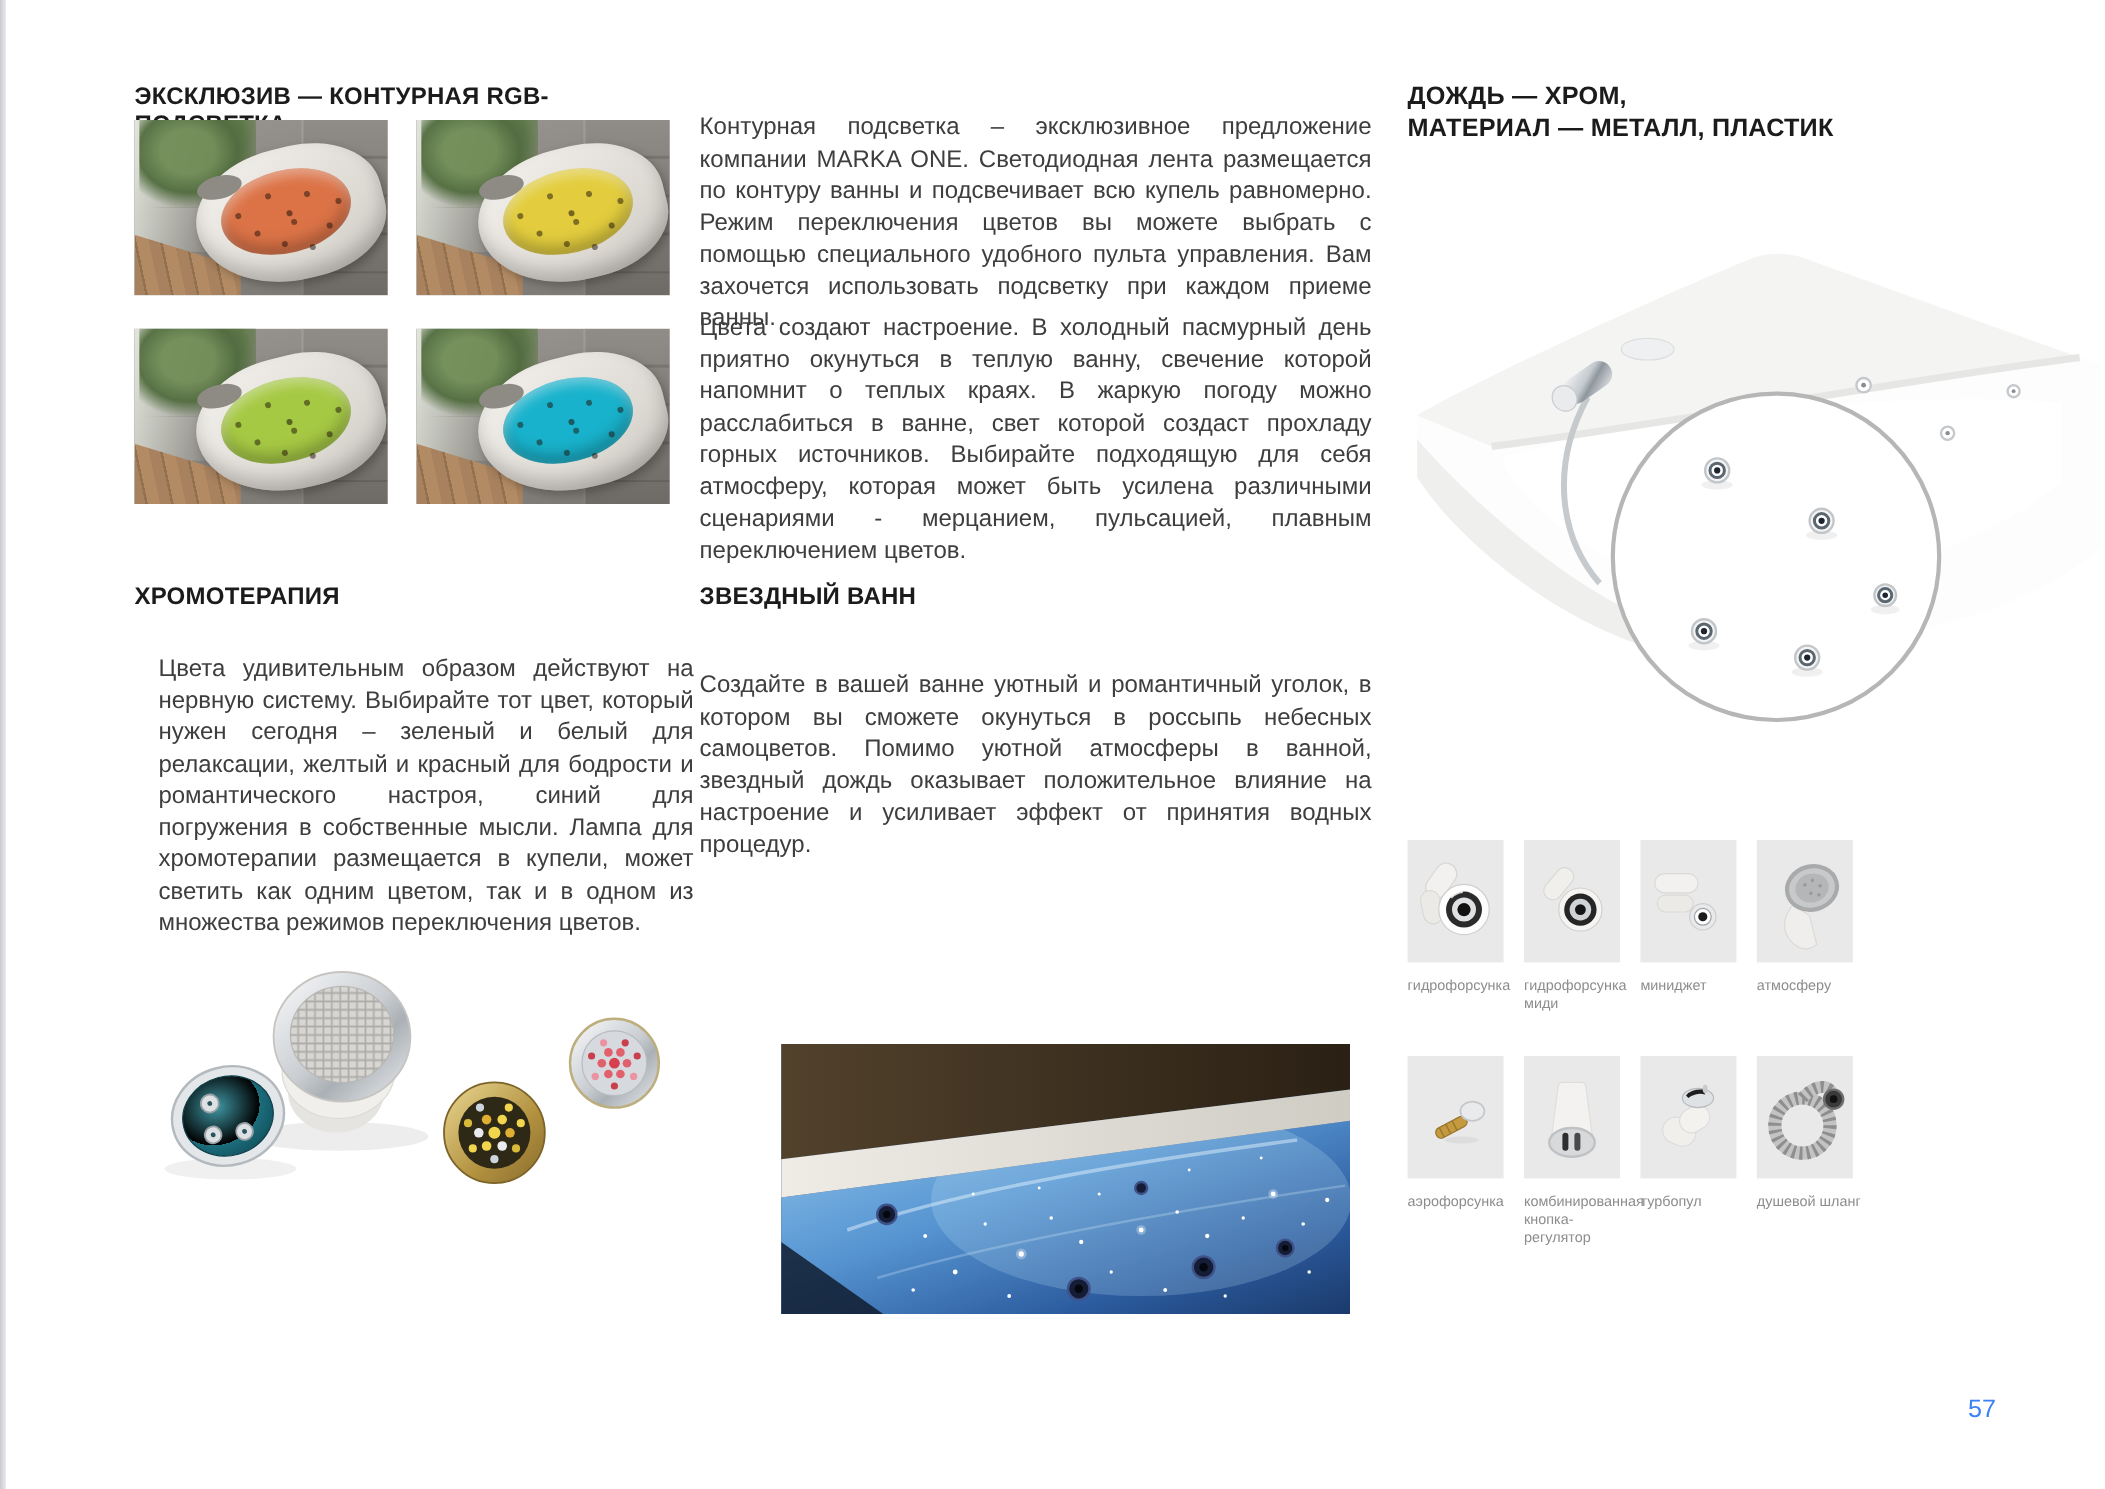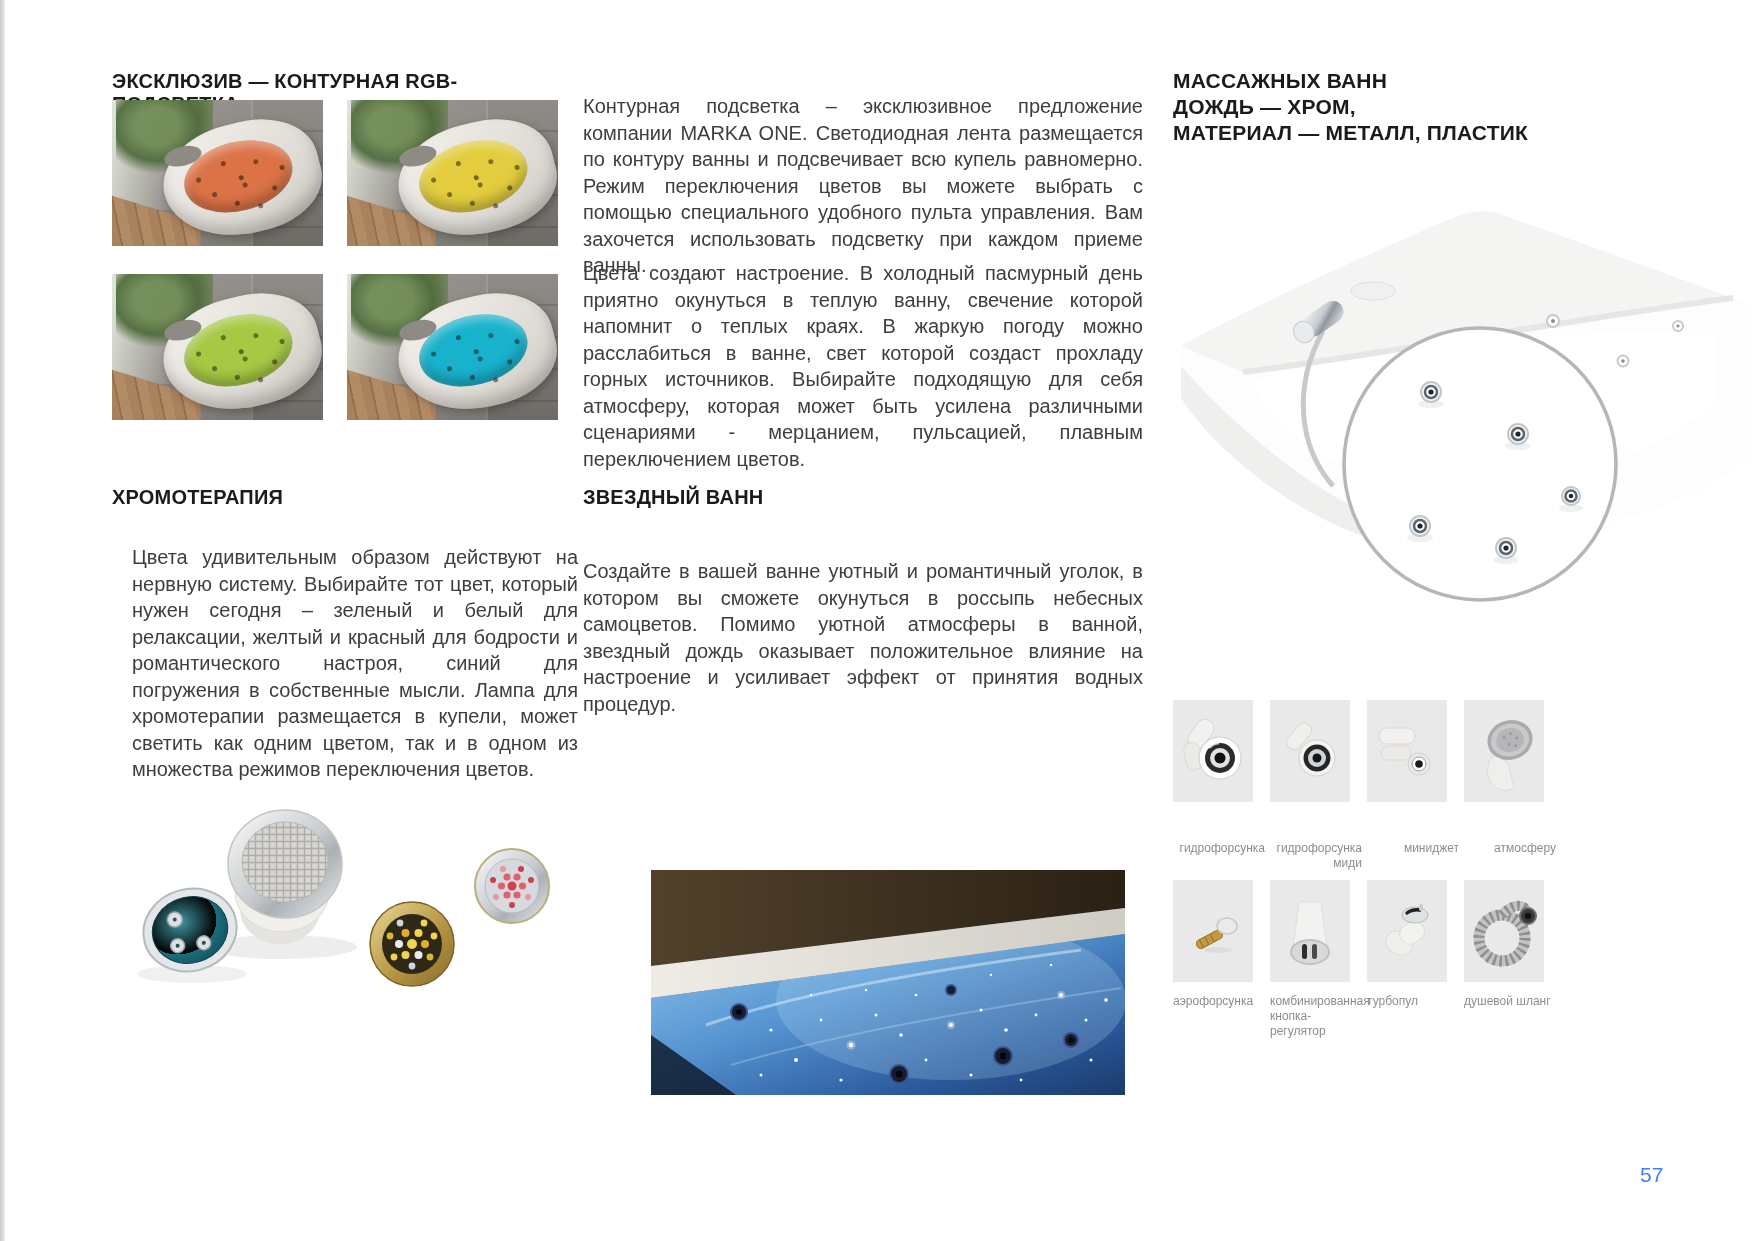--- a/index.html
+++ b/index.html
@@ -54,34 +54,33 @@
                    12px 32px 0 rgba(30,18,8,.5);}
   
   .lamps-art{position:absolute;left:112px;top:782px;}
   .star-art{position:absolute;left:651px;top:870px;}
   .tub-art{position:absolute;left:1173px;top:196px;}
   
   .comp{position:absolute;width:80px;height:102px;background:#e9e9ea;}
   .cc1{left:1173px;} .cc2{left:1270px;} .cc3{left:1367px;} .cc4{left:1464px;}
   .rr1{top:700px;} .rr2{top:880px;}
   .comp-label{position:absolute;width:92px;font-size:12px;line-height:15px;color:#8d8d8d;}
-  .lr1{top:841px;text-align:right;} .lr2{top:994px;}
+  .lr1{top:814px;} .lr2{top:994px;}
   .page-num{position:absolute;left:1640px;top:1163px;font-size:21px;color:#3b82f6;}
 </style>
 </head>
 <body>
 
 <div class="page">
   <div class="edge-strip"></div>
 
   <div class="h h-left">ЭКСКЛЮЗИВ — КОНТУРНАЯ RGB-ПОДСВЕТКА</div>
   <div class="h h-chromo">ХРОМОТЕРАПИЯ</div>
   <div class="h h-star">ЗВЕЗДНЫЙ ВАНН</div>
   <div class="h h-right">
-    <div>МАССАЖНЫХ ВАНН</div>
     <div>ДОЖДЬ — ХРОМ,</div>
     <div>МАТЕРИАЛ  — МЕТАЛЛ, ПЛАСТИК</div>
   </div>
 
   <div class="para p1">Контурная подсветка – эксклюзивное предложение компании MARKA ONE. Светодиодная лента размещается по контуру ванны и подсвечивает всю купель равномерно. Режим переключения цветов вы можете выбрать с помощью специального удобного пульта управления. Вам захочется использовать подсветку при каждом приеме ванны.</div>
   <div class="para p2">Цвета создают настроение. В холодный пасмурный день приятно окунуться в теплую ванну, свечение которой напомнит о теплых краях. В жаркую погоду можно расслабиться в ванне, свет которой создаст прохладу горных источников. Выбирайте подходящую для себя атмосферу, которая может быть усилена различными сценариями - мерцанием, пульсацией, плавным переключением цветов.</div>
   <div class="para p-chromo">Цвета удивительным образом действуют на нервную систему. Выбирайте тот цвет, который нужен сегодня – зеленый и белый для релаксации, желтый и красный для бодрости и романтического настроя, синий для погружения в собственные мысли. Лампа для хромотерапии размещается в купели, может светить как одним цветом, так и в одном из множества режимов переключения цветов.</div>
   <div class="para p-star">Создайте в вашей ванне уютный и романтичный уголок, в котором вы сможете окунуться в россыпь небесных самоцветов. Помимо уютной атмосферы в ванной, звездный дождь оказывает положительное влияние на настроение и усиливает эффект от принятия водных процедур.</div>
 
   <div class="tub-photo pos1">

